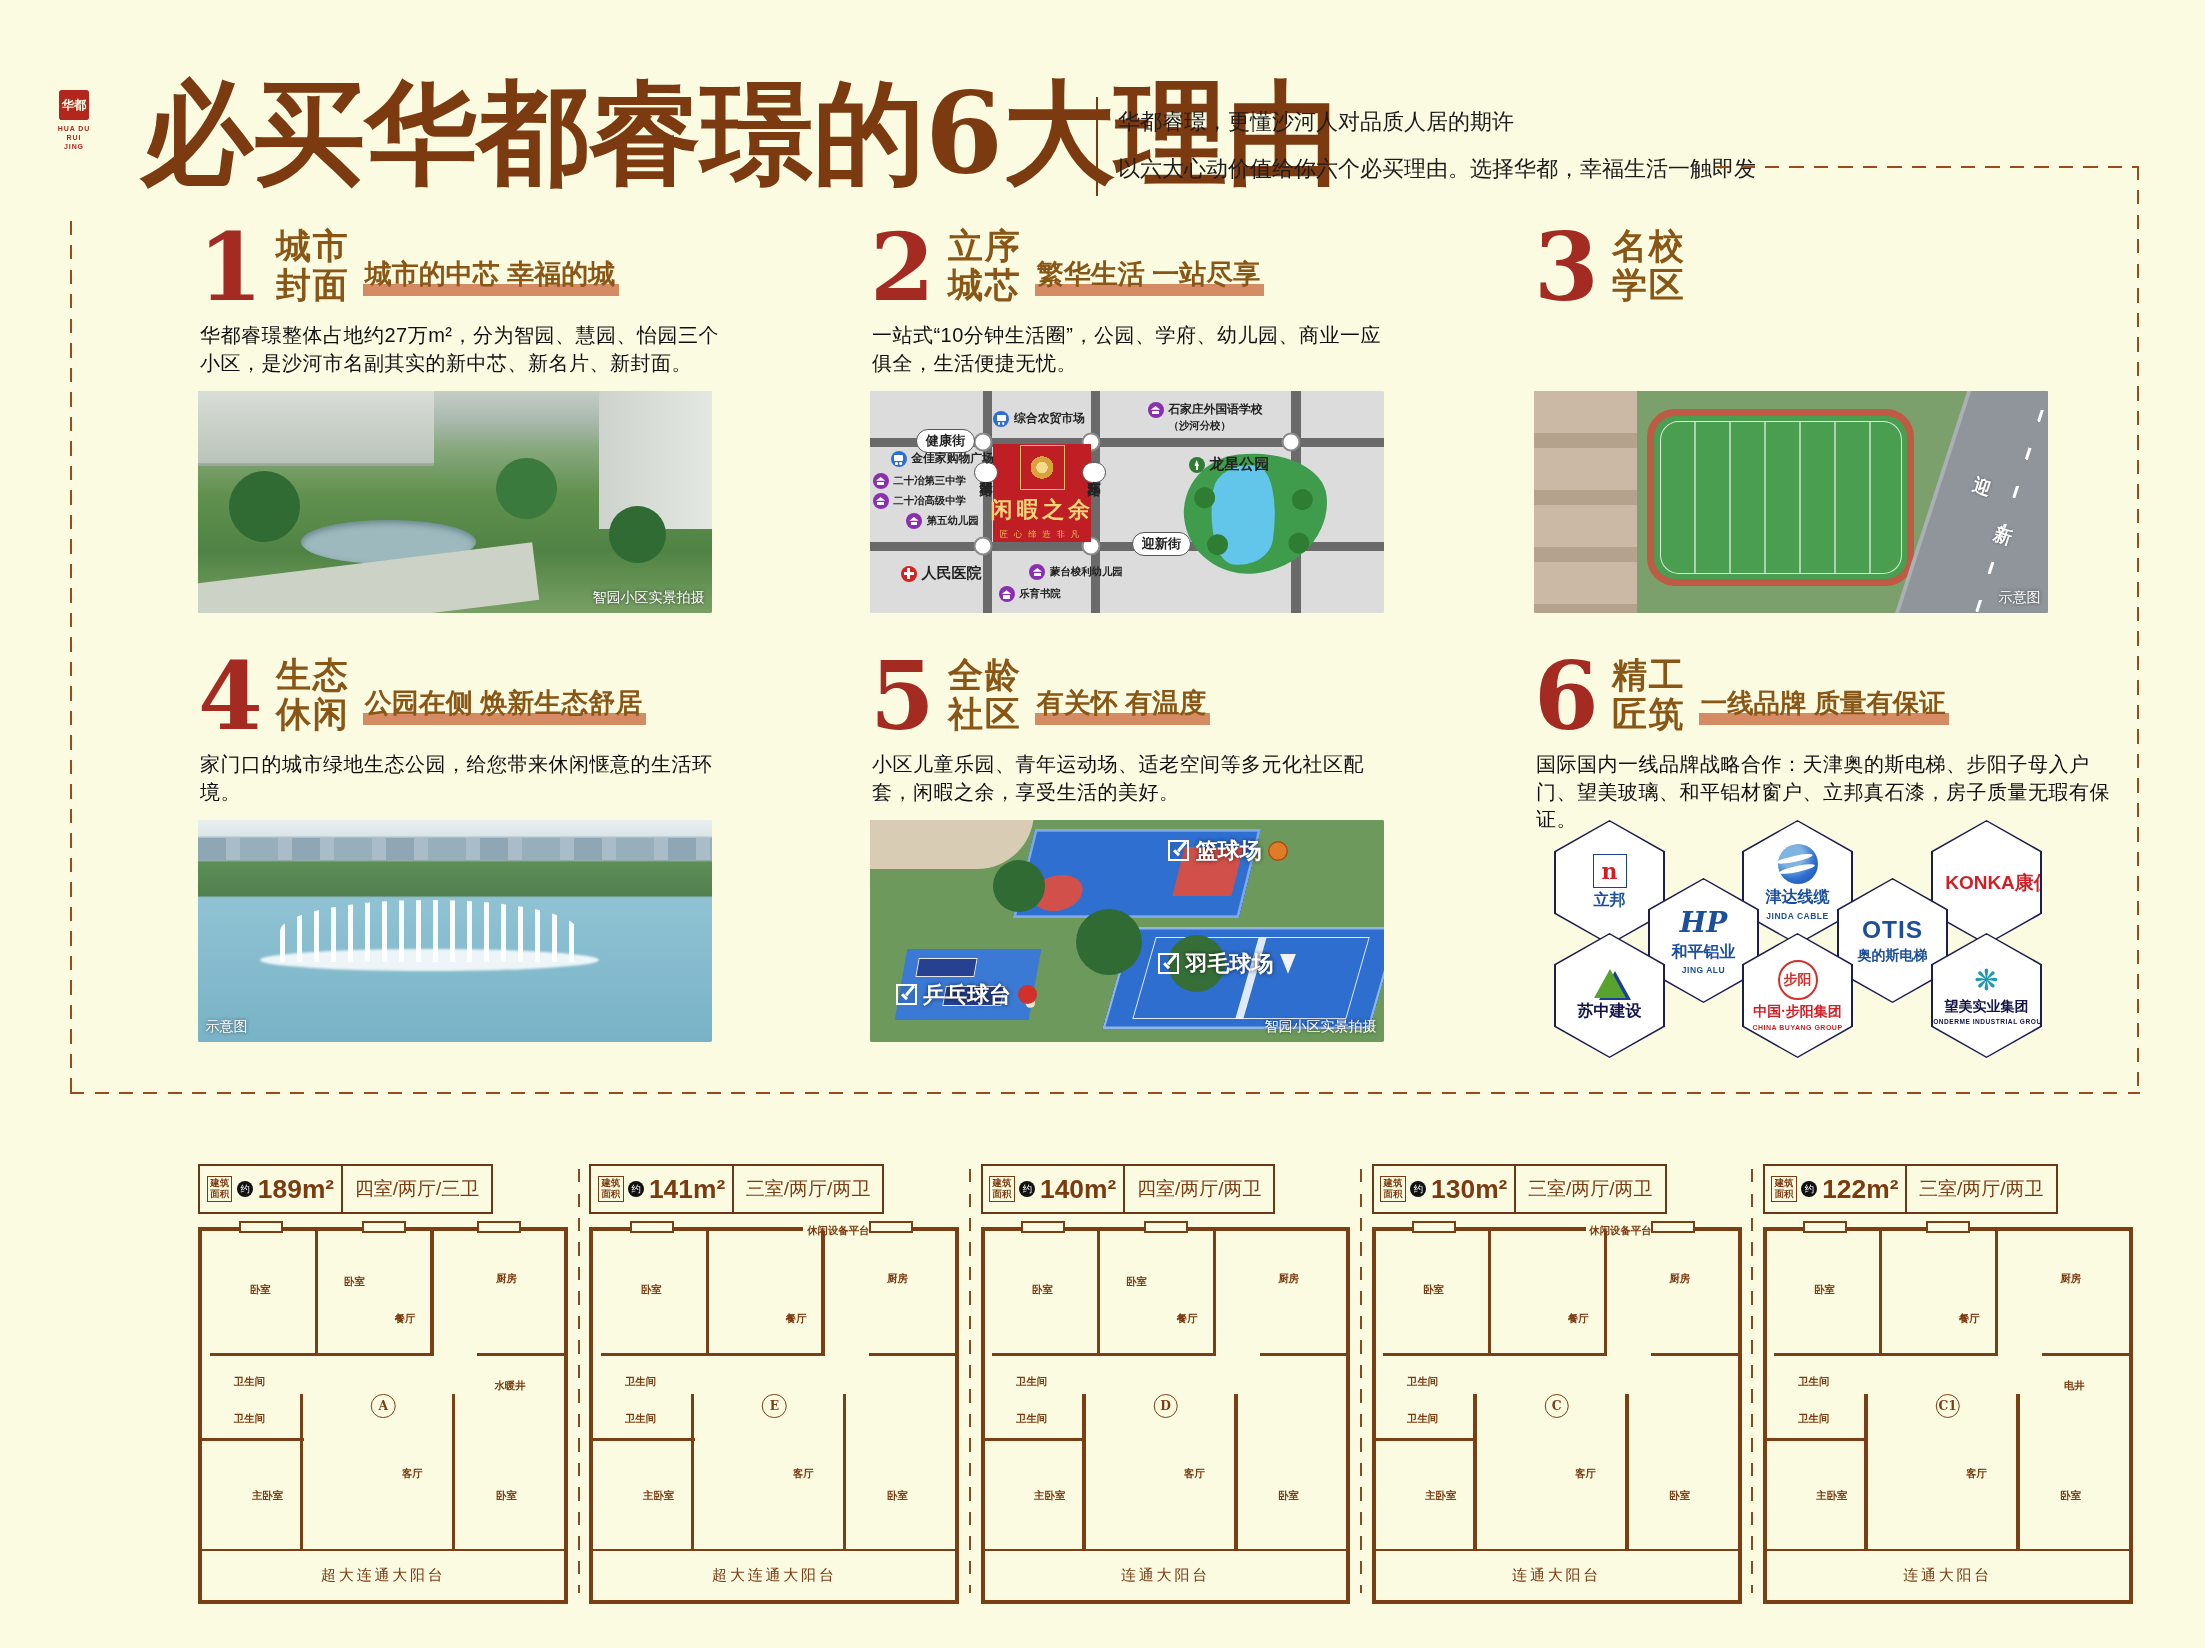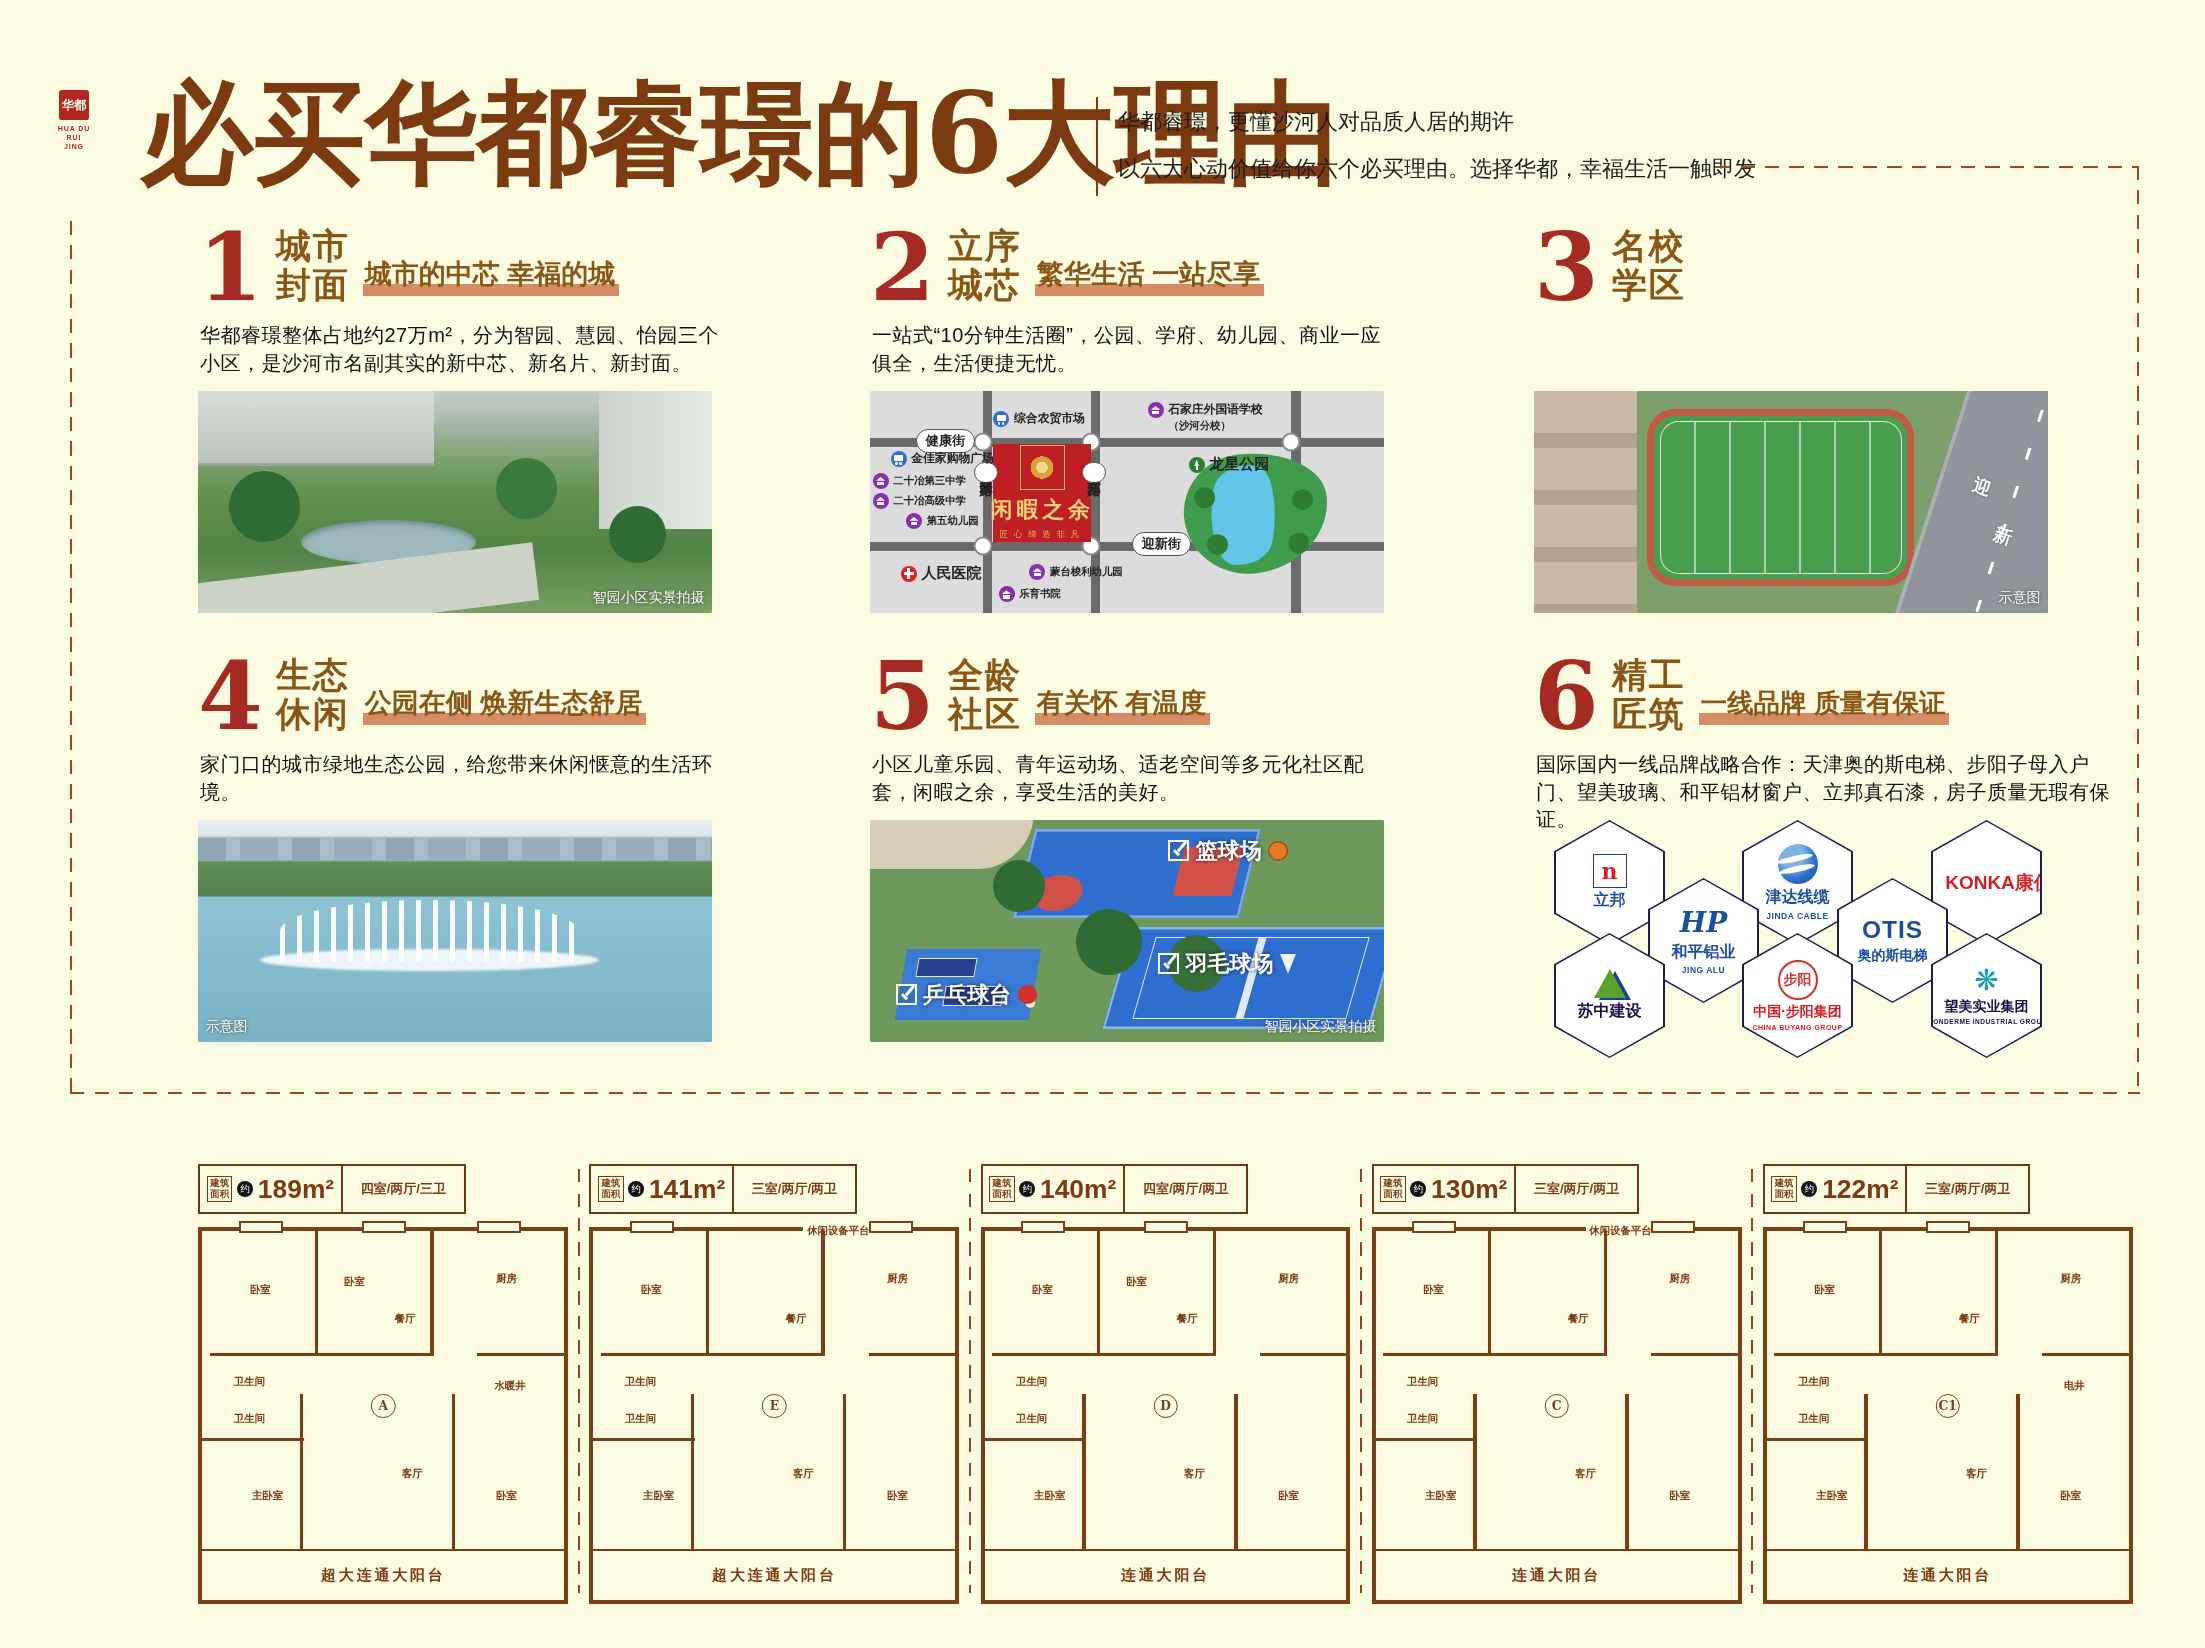--- a/index.html
+++ b/index.html
@@ -188,36 +188,36 @@
   .fp { flex:1 1 0; padding:0 9.4px; position:relative; }
   .fp-sep { flex:0 0 2.4px; height:424px; margin-top:4.7px;
     background:repeating-linear-gradient(180deg,#8a4a20 0 13.2px, transparent 13.2px 24.5px); }
   .fp-head { display:inline-flex; border:2.4px solid #6b3715; height:50px; align-items:stretch; background:transparent; }
   .fp-c1 { display:flex; align-items:center; gap:4.7px; padding:0 6.6px; border-right:2.4px solid #6b3715; }
   .fp-prefix { width:25.5px; font-size:9.4px; line-height:1.15; color:#7c3a10; font-weight:bold;
     border:0.9px solid #7c3a10; padding:0.9px 1.4px; text-align:center; }
   .fp-approx { width:16px; height:16px; border-radius:50%; background:#111; color:#fff; font-size:9.4px;
     display:flex; align-items:center; justify-content:center; flex:0 0 auto; }
   .fp-area { font-size:26.4px; font-weight:bold; color:#7c3a10; white-space:nowrap; }
-  .fp-c2 { display:flex; align-items:center; padding:0 18px; font-size:13px; font-weight:bold;
+  .fp-c2 { display:flex; align-items:center; padding:0 12px; font-size:19px; font-weight:normal;
     color:#7c3a10; white-space:nowrap; }
   .plan { position:relative; margin-top:13.2px; width:100%; height:377px; border:4.7px solid #7b3f16; background:transparent; }
   .pw { position:absolute; background:#7b3f16; }
   .w1 { left:2%; top:33%; width:62%; height:3.3px; }
   .w2 { left:31%; top:0;  width:3.3px; height:33%; }
   .w3 { left:63%; top:0;  width:3.3px; height:33%; }
   .w4 { left:0;  top:56%; width:28%; height:3.3px; }
   .w5 { left:69%; top:44%; width:3.3px; height:42%; }
   .w6 { left:27%; top:44%; width:3.3px; height:42%; }
   .w7 { left:76%; top:33%; width:24%; height:3.3px; }
   .win { position:absolute; top:-10.4px; width:44px; height:12.3px; border:2.4px solid #7b3f16; background:#fbfbe2; }
   .win-1 { left:10%; } .win-2 { left:44%; } .win-3 { left:76%; }
   .balc { position:absolute; left:0; right:0; bottom:0; height:14%; border-top:2.8px solid #7b3f16;
     display:flex; align-items:center; justify-content:center; }
-  .balc-label { font-size:15px; font-weight:bold; color:#7c3a10; letter-spacing:2.8px; }
+  .balc-label { font-size:15px; font-weight:normal; color:#7c3a10; letter-spacing:2.8px; }
   .rm { position:absolute; font-size:10.4px; color:#7c3a10; font-weight:bold; white-space:nowrap; transform:translate(-50%,0); }
   .r0{left:16%;top:14%;} .r1{left:42%;top:12%;} .r2{left:56%;top:22%;} .r3{left:84%;top:11%;}
   .r4{left:13%;top:39%;} .r5{left:13%;top:49%;} .r6{left:18%;top:70%;} .r7{left:58%;top:64%;}
   .r8{left:84%;top:70%;} .r9{left:85%;top:40%;}
   .unit { position:absolute; left:50%; top:44%; width:24.5px; height:24.5px; border:1.9px solid #7b3f16; border-radius:50%;
     display:flex; align-items:center; justify-content:center; font-size:12.3px; font-weight:bold; color:#7b3f16;
     font-family:"DejaVu Serif",serif; transform:translate(-50%,0); }
   .fp-top-label { position:absolute; left:58%; top:-7.5px; font-size:10.4px; color:#7c3a10; background:#fbfbe2;
     padding:0 3.8px; font-weight:bold; }
 </style>

